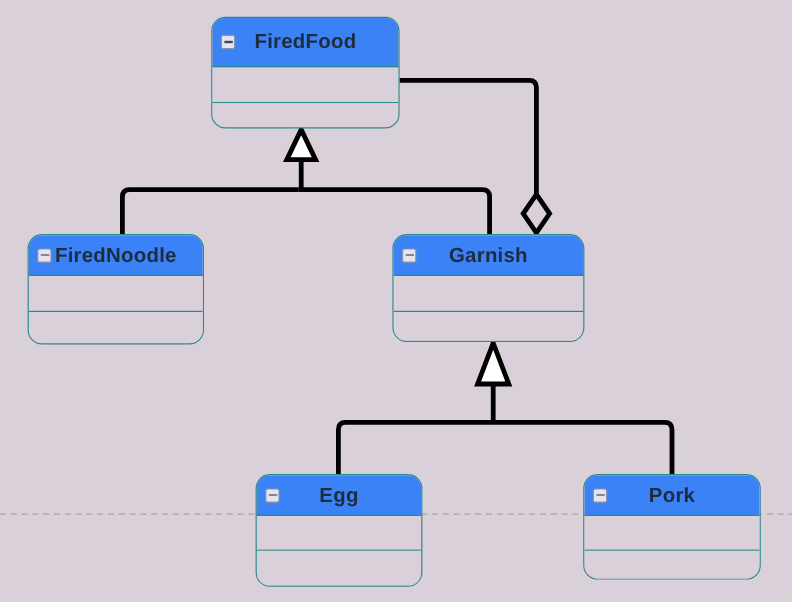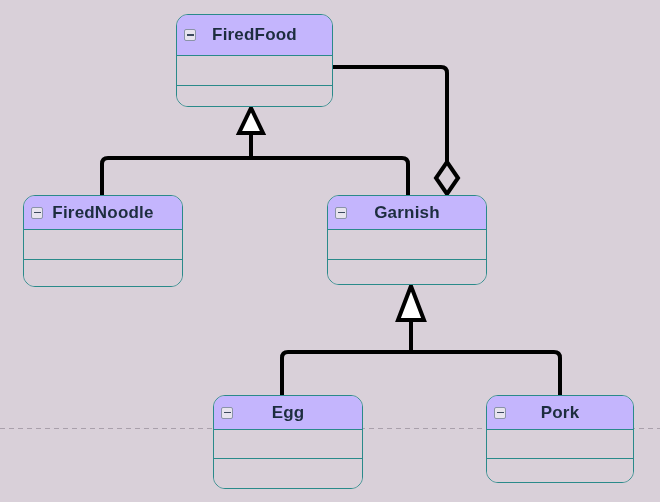--- a/index.html
+++ b/index.html
@@ -41,21 +41,21 @@
     position: absolute;
     box-sizing: border-box;
     border: 1.4px solid #2a8a8a;
     border-radius: 12px;
     background: #d9d0d9;
     overflow: hidden;
   }
   .uml-header {
     position: relative;
     box-sizing: border-box;
-    background: #c4b5fd;
+    background: #3b82f6;
     border-bottom: 1.4px solid #2a8a8a;
     display: flex;
     align-items: center;
     justify-content: center;
   }
   .uml-title {
     font-size: 17px;
     font-weight: bold;
     color: #1d2d3f;
     letter-spacing: 0.2px;
@@ -136,21 +136,21 @@
     <div class="uml-header" style="height:41px;">
       <span class="collapse-btn">
         <span class="minus"></span>
       </span>
       <span class="uml-title">FiredFood</span>
     </div>
     <div class="uml-attrs" style="height:30px;"></div>
     <div class="uml-ops" style="height:20px;"></div>
   </div>
 
-  <div class="uml-class" style="left:23px; top:195px; width:160px; height:92px;">
+  <div class="uml-class" style="left:23px; top:195px; width:147px; height:92px;">
     <div class="uml-header" style="height:34px;">
       <span class="collapse-btn">
         <span class="minus"></span>
       </span>
       <span class="uml-title">FiredNoodle</span>
     </div>
     <div class="uml-attrs" style="height:30px;"></div>
     <div class="uml-ops" style="height:26px;"></div>
   </div>
 
@@ -158,21 +158,21 @@
     <div class="uml-header" style="height:34px;">
       <span class="collapse-btn">
         <span class="minus"></span>
       </span>
       <span class="uml-title">Garnish</span>
     </div>
     <div class="uml-attrs" style="height:30px;"></div>
     <div class="uml-ops" style="height:24px;"></div>
   </div>
 
-  <div class="uml-class" style="left:213px; top:395px; width:150px; height:94px;">
+  <div class="uml-class" style="left:213px; top:395px; width:139px; height:94px;">
     <div class="uml-header" style="height:34px;">
       <span class="collapse-btn">
         <span class="minus"></span>
       </span>
       <span class="uml-title">Egg</span>
     </div>
     <div class="uml-attrs" style="height:29px;"></div>
     <div class="uml-ops" style="height:29px;"></div>
   </div>
 

